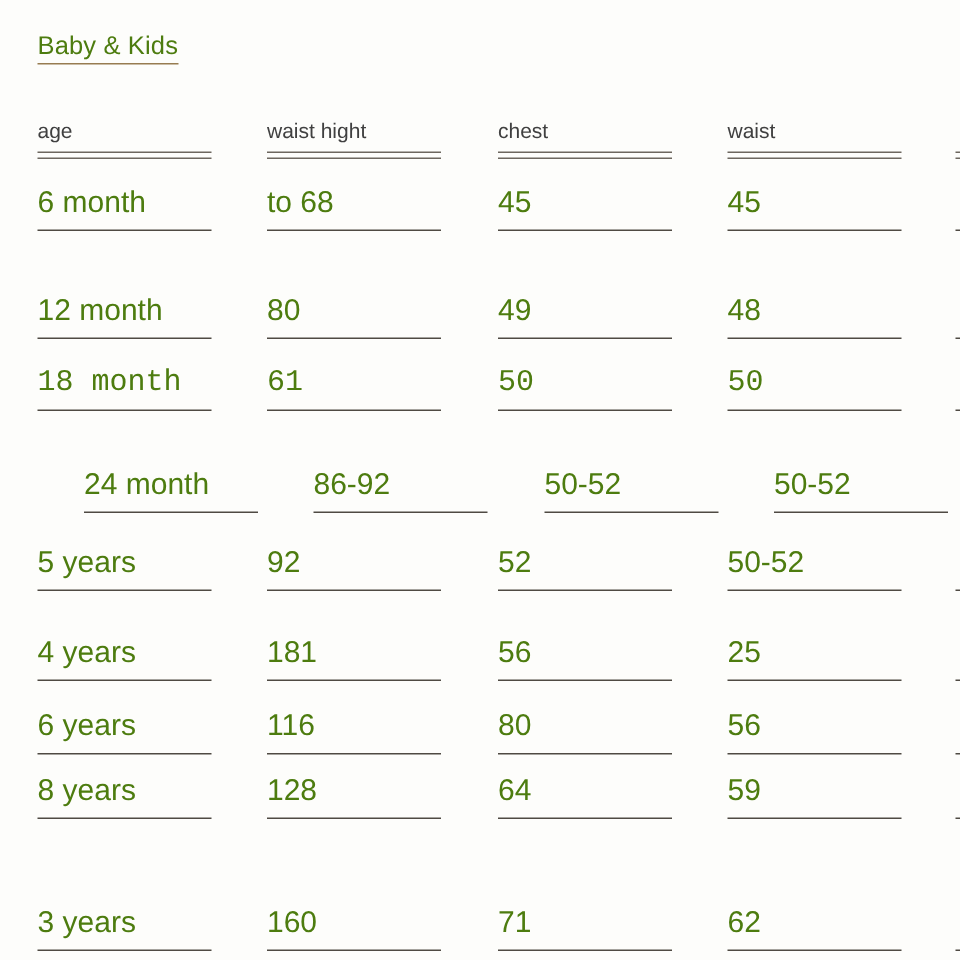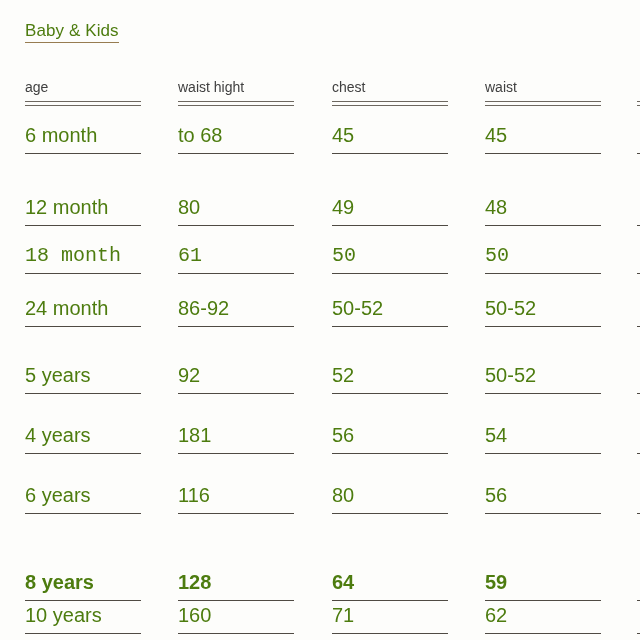--- a/index.html
+++ b/index.html
@@ -107,25 +107,25 @@
     width: 116px;
     height: 1.2px;
     background: #6d675f;
   }
 
   
   .r0 { top: 0px;   }
   .r1 { top: 48px;  }
   .r2 { top: 120px; }
   .r3 { top: 168px; font-family: Liberation Mono, monospace; }
-  .r4 { top: 221px; }
+  .r4 { top: 236px; margin-left: 31px; }
   .r5 { top: 288px; }
   .r6 { top: 348px; }
-  .r7 { top: 408px; }
-  .r8 { top: 495px; font-weight: bold; }
+  .r7 { top: 397px; }
+  .r8 { top: 440px; }
   .r9 { top: 528px; }
 </style>
 </head>
 <body>
 
 <div id="page">
 
   <div id="title-block">
     <span id="chart-title">Baby &amp; Kids</span>
   </div>
@@ -164,21 +164,21 @@
       </div>
       <div class="cell r7">
         <span class="cell-text">6 years</span>
         <span class="rule"></span>
       </div>
       <div class="cell r8">
         <span class="cell-text">8 years</span>
         <span class="rule"></span>
       </div>
       <div class="cell r9">
-        <span class="cell-text">10 years</span>
+        <span class="cell-text">3 years</span>
         <span class="rule"></span>
       </div>
     </div>
 
     <div class="col col-1">
       <div class="cell header r0">
         <span class="cell-text">waist hight</span>
         <span class="rule-2"></span>
         <span class="rule"></span>
       </div>
@@ -284,21 +284,21 @@
       </div>
       <div class="cell r4">
         <span class="cell-text">50-52</span>
         <span class="rule"></span>
       </div>
       <div class="cell r5">
         <span class="cell-text">50-52</span>
         <span class="rule"></span>
       </div>
       <div class="cell r6">
-        <span class="cell-text">54</span>
+        <span class="cell-text">25</span>
         <span class="rule"></span>
       </div>
       <div class="cell r7">
         <span class="cell-text">56</span>
         <span class="rule"></span>
       </div>
       <div class="cell r8">
         <span class="cell-text">59</span>
         <span class="rule"></span>
       </div>

